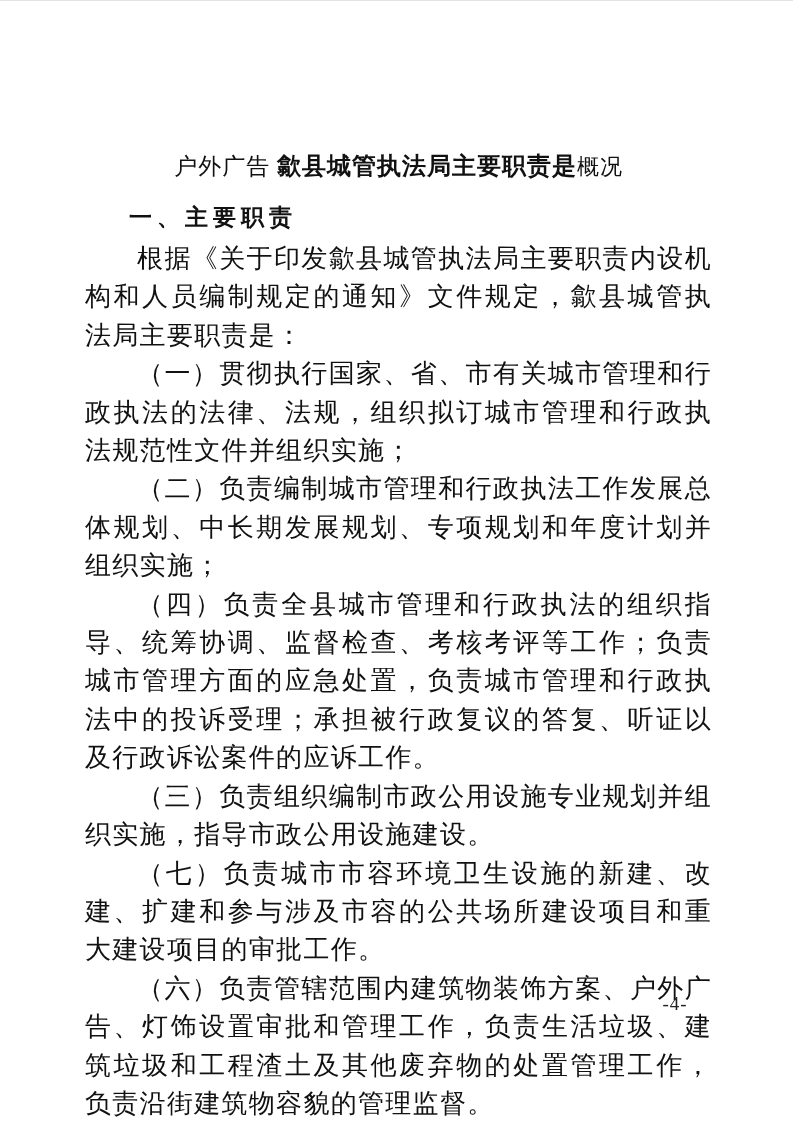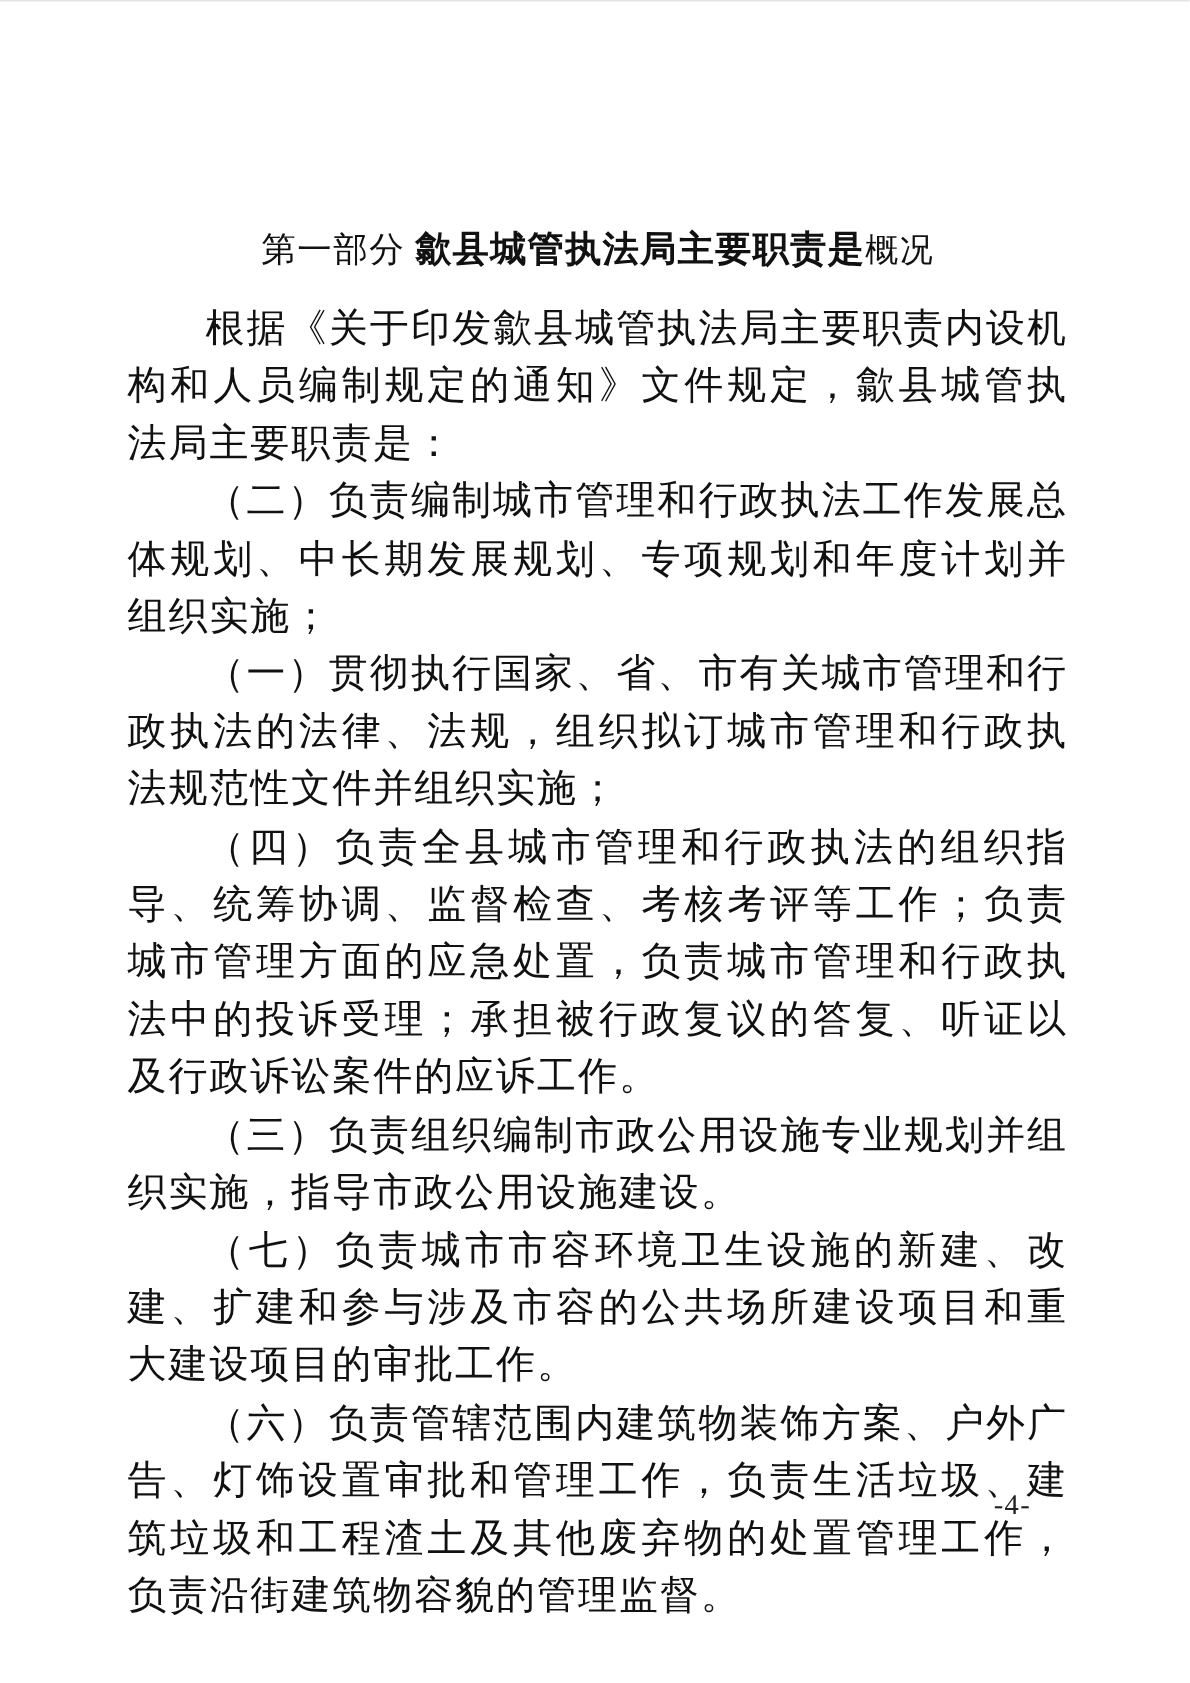--- a/index.html
+++ b/index.html
@@ -75,26 +75,27 @@
     font-size: 19px;
     letter-spacing: 1px;
     color: #222222;
   }
 </style>
 </head>
 <body>
 
 <div class="content">
   <h1 class="doc-title">
-    <span class="t-prefix">第一部分 </span><span class="t-main">歙县城管执法局主要职责是</span><span class="t-suffix">概况</span>
+    <span class="t-prefix">户外广告 </span><span class="t-main">歙县城管执法局主要职责是</span><span class="t-suffix">概况</span>
   </h1>
 
+  <h2 class="section-heading">一、主要职责</h2>
 
   <p class="para">根据《关于印发歙县城管执法局主要职责内设机构和人员编制规定的通知》文件规定，歙县城管执法局主要职责是：</p>
+  <p class="para">（一）贯彻执行国家、省、市有关城市管理和行政执法的法律、法规，组织拟订城市管理和行政执法规范性文件并组织实施；</p>
   <p class="para">（二）负责编制城市管理和行政执法工作发展总体规划、中长期发展规划、专项规划和年度计划并组织实施；</p>
-  <p class="para">（一）贯彻执行国家、省、市有关城市管理和行政执法的法律、法规，组织拟订城市管理和行政执法规范性文件并组织实施；</p>
   <p class="para">（四）负责全县城市管理和行政执法的组织指导、统筹协调、监督检查、考核考评等工作；负责城市管理方面的应急处置，负责城市管理和行政执法中的投诉受理；承担被行政复议的答复、听证以及行政诉讼案件的应诉工作。</p>
   <p class="para">（三）负责组织编制市政公用设施专业规划并组织实施，指导市政公用设施建设。</p>
   <p class="para">（七）负责城市市容环境卫生设施的新建、改建、扩建和参与涉及市容的公共场所建设项目和重大建设项目的审批工作。</p>
   <p class="para">（六）负责管辖范围内建筑物装饰方案、户外广告、灯饰设置审批和管理工作，负责生活垃圾、建筑垃圾和工程渣土及其他废弃物的处置管理工作，负责沿街建筑物容貌的管理监督。</p>
 </div>
 
 <div class="page-number">-4-</div>
 
 </body></html>

